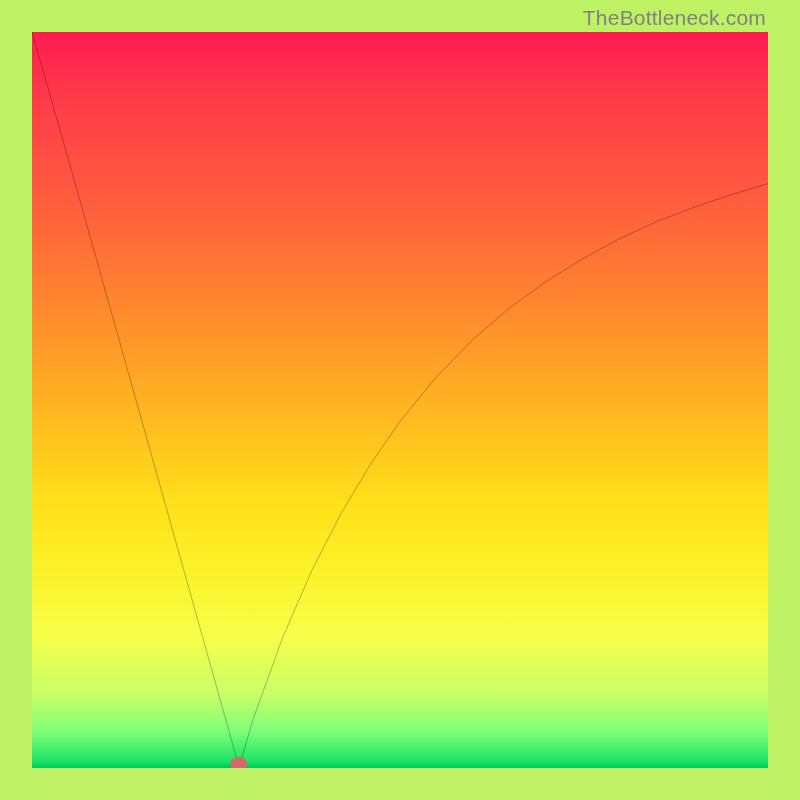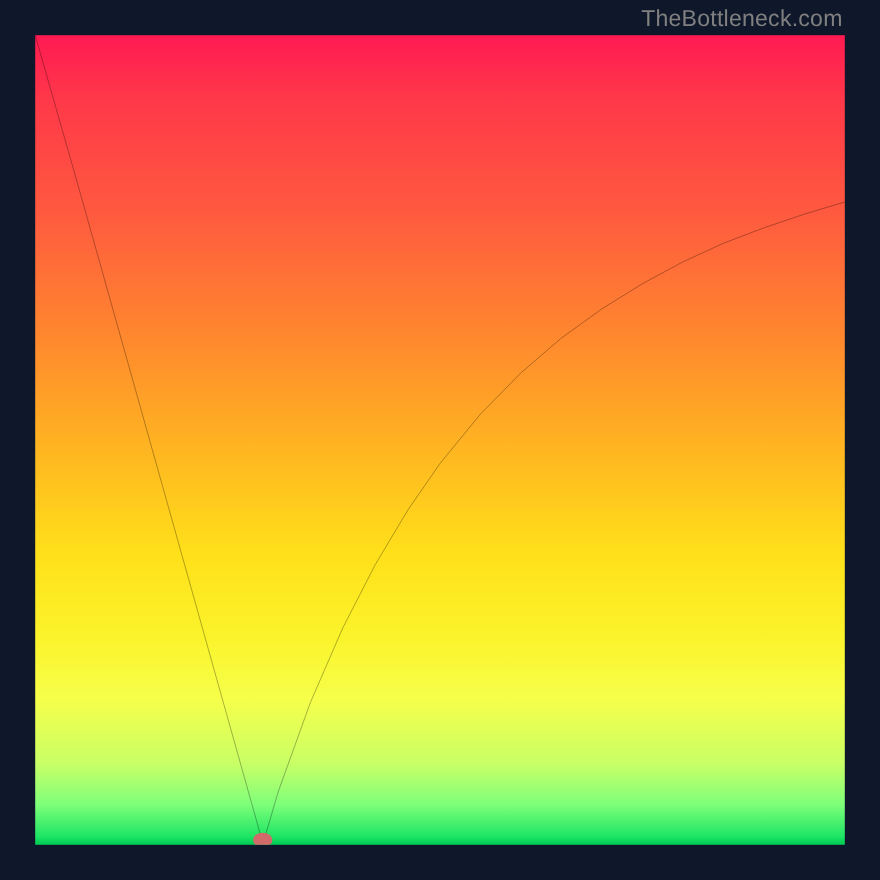--- a/index.html
+++ b/index.html
@@ -8,21 +8,21 @@
     width: 800px;
     height: 800px;
     overflow: hidden;
     background: #000;
     font-family: Arial, Helvetica, sans-serif;
   }
   .container {
     position: relative;
     width: 800px;
     height: 800px;
-    background: #0f172a;
+    background: #bef264;
   }
   .plot-area {
     position: absolute;
     left: 32px;
     top: 32px;
     width: 736px;
     height: 736px;
     
     background: linear-gradient(
       to bottom,

